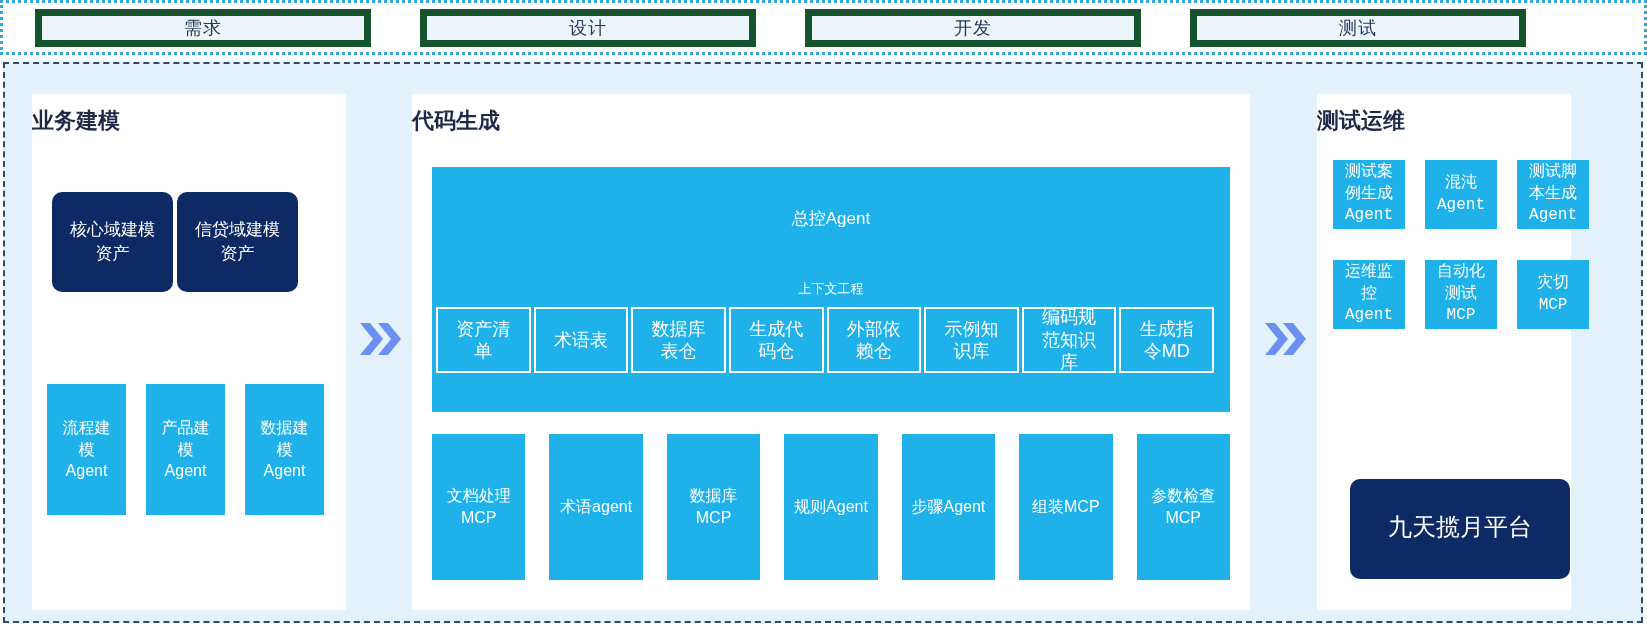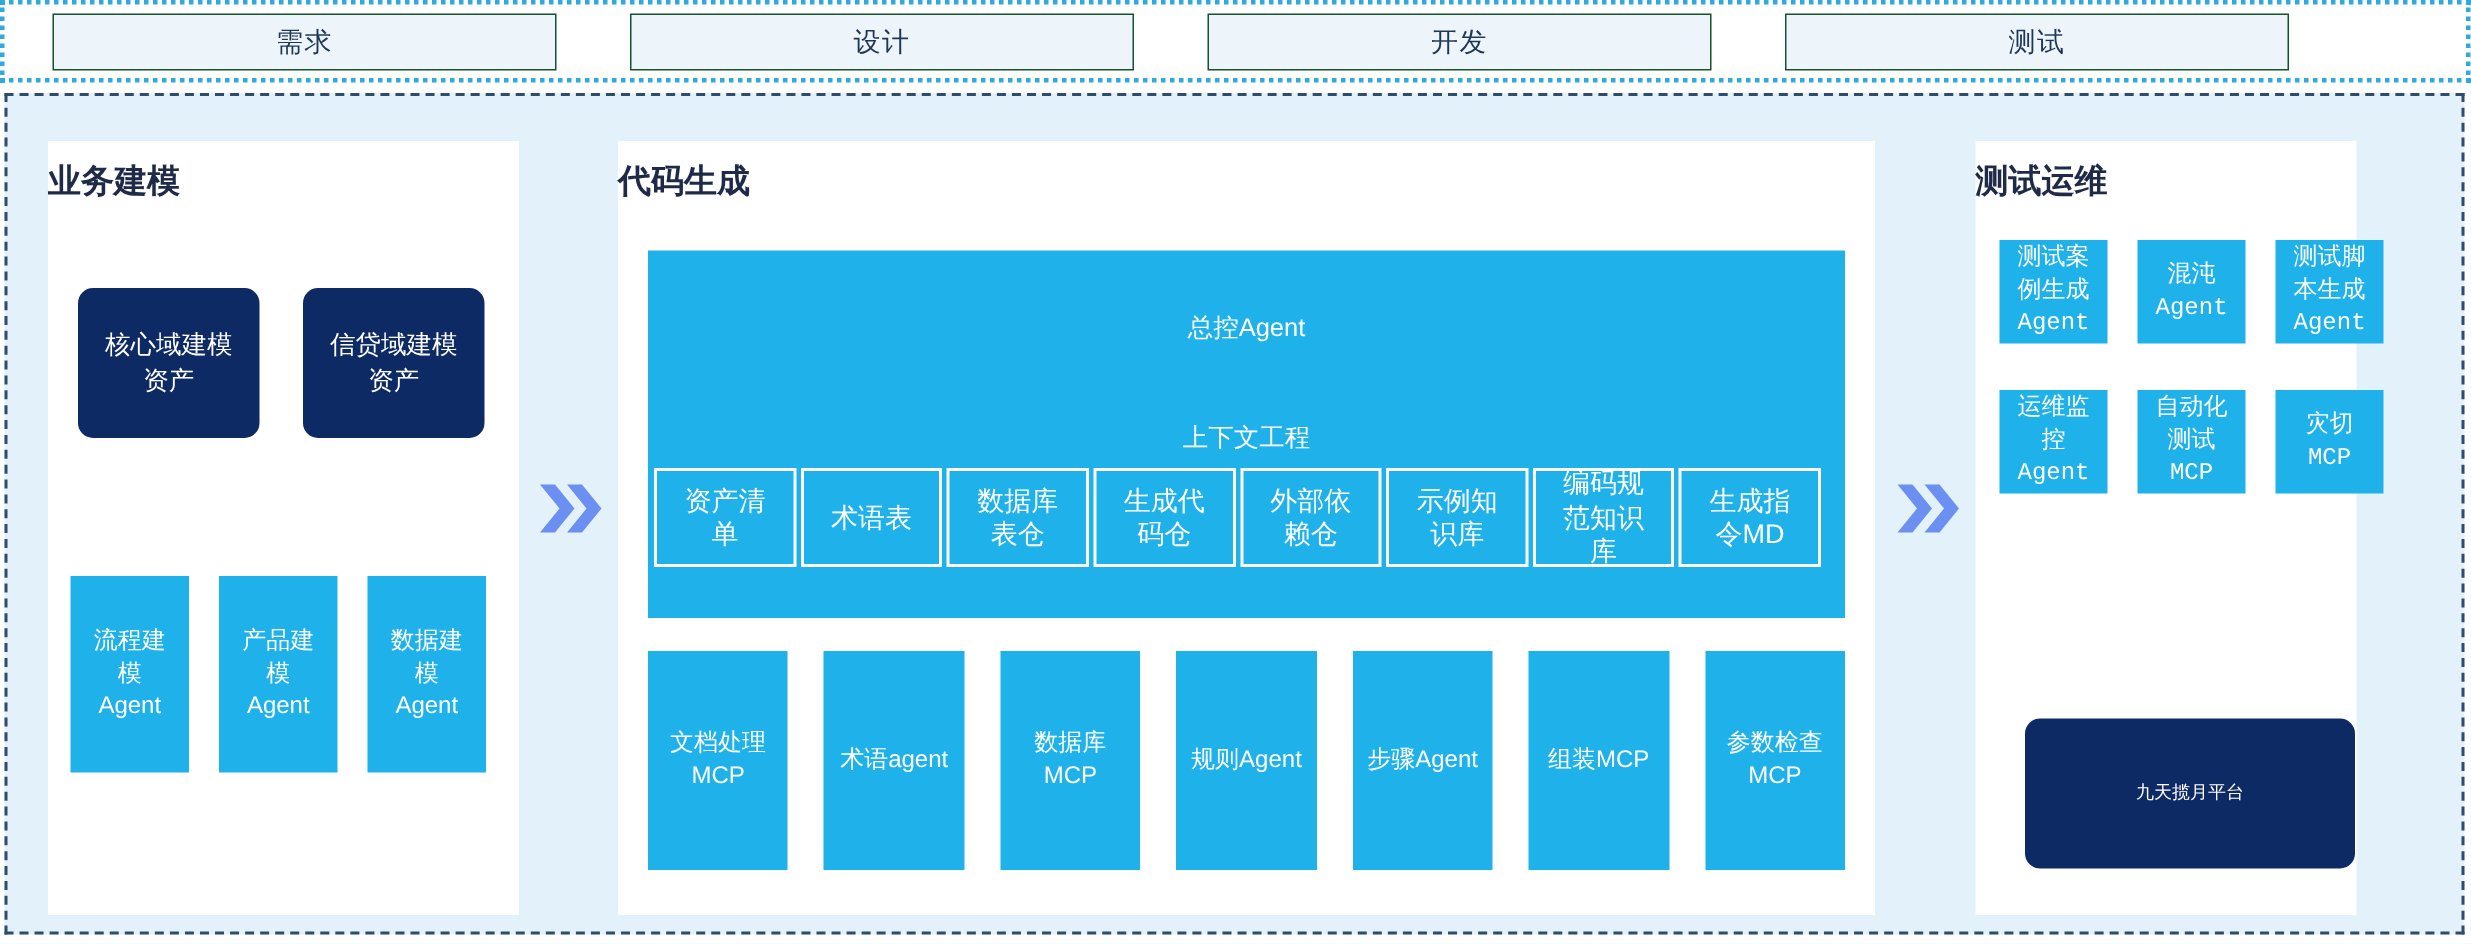--- a/index.html
+++ b/index.html
@@ -9,21 +9,21 @@
   
   .stage-bar{
     position:absolute; left:0; top:1; width:1647px; height:55px;
     background:#ffffff; border:3px dotted #2fa9de;
     display:flex; align-items:center;
     padding-left:32px; padding-right:118px;
     justify-content:space-between;
   }
   .stage-box{
     width:336px; height:38px;
-    background:#edf5fb; border:1px solid #14532d;
+    background:#edf5fb; border:7px solid #14532d;
     display:flex; align-items:center; justify-content:center;
     font-size:18px; color:#1f3756; letter-spacing:1px;
   }
 
   
   .board{
     position:absolute; left:3px; top:62px; width:1640px; height:561px;
     background:#e3f1fb; border:2px dashed #2e4d6d;
   }
   .panel{
@@ -43,53 +43,53 @@
     display:flex; align-items:center; justify-content:center;
     text-align:center; line-height:1.35;
   }
   .dbox{   
     background:#0e2a64; color:#ffffff; border-radius:10px;
     display:flex; align-items:center; justify-content:center;
     text-align:center; line-height:1.4;
   }
 
   
-  .dark-row{ position:absolute; top:98px; left:20px; display:flex; gap:29px; }
+  .dark-row{ position:absolute; top:98px; left:20px; display:flex; gap:4px; }
   .dark-row .dbox{ width:121px; height:100px; font-size:17px; padding:0 12px; }
   .agent-row{ position:absolute; top:290px; left:15px; display:flex; gap:20px; }
   .agent-row .cbox{ width:79px; height:131px; font-size:16px; padding:0 15px; }
 
   
   .master-bar{
     position:absolute; top:73px; left:20px; right:20px; height:104px;
     font-size:17px;
   }
   .ctx{
     position:absolute; top:176px; left:20px; right:20px; height:142px;
     background:#1fb1ea; color:#ffffff;
   }
-  .ctx-title{ text-align:center; font-size:17px; margin-top:10px; }
+  .ctx-title{ text-align:center; font-size:13px; margin-top:10px; }
   .ctx-items{ display:flex; gap:3px; padding:9px 16px 0 4px; }
   .ctx-item{
     flex:1; height:66px; border:2px solid #ffffff;
     display:flex; align-items:center; justify-content:center;
     text-align:center; font-size:18px; line-height:1.25; padding:0 10px;
   }
   .tools{ position:absolute; top:340px; left:20px; right:20px; display:flex; gap:24px; }
   .tools .cbox{ flex:1; height:146px; font-size:16px; padding:0 8px; }
 
   
   .ops-grid{
     position:absolute; top:66px; left:16px; right:16px;
     display:grid; grid-template-columns:1fr 1fr 1fr; column-gap:20px; row-gap:31px;
   }
   .ops-grid .cbox{ height:69px; font-size:16px; padding:0 12px; }
   .platform{
     position:absolute; top:385px; left:33px; width:220px; height:100px;
-    font-size:12px;
+    font-size:24px;
   }
 
   
   .flow-arrow{ position:absolute; width:46px; height:38px; }
   .fa1{ left:352px; top:256px; }
   .fa2{ left:1257px; top:256px; }
 </style>
 </head>
 <body>
 

